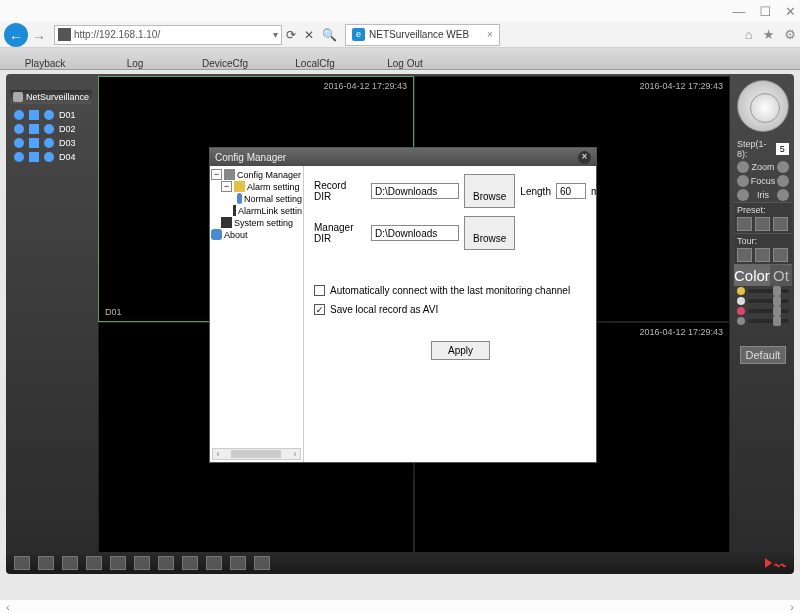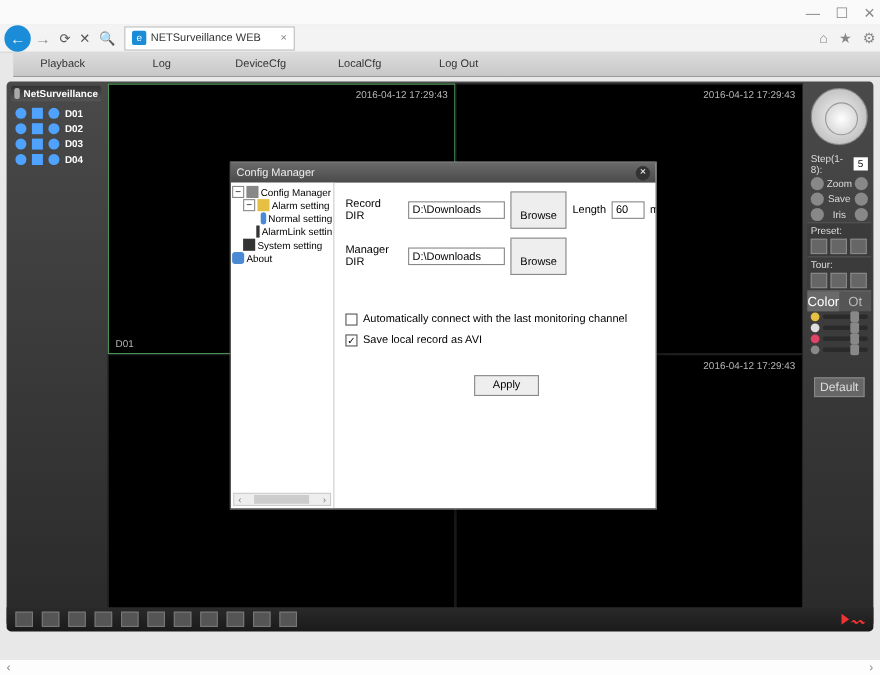--- a/index.html
+++ b/index.html
@@ -15,45 +15,45 @@
   .url-ico { width: 13px; height: 13px; background: #555; margin-right: 3px; }
   .url-dd { margin-left:auto; color:#777; }
   .nav-tools { display: flex; align-items: center; gap: 8px; margin-left: 4px; color: #555; font-size: 12px; }
   .tab { height: 22px; border: 1px solid #bbb; background: #fff; display: flex; align-items: center; padding: 0 6px; font-size: 10px; color: #333; margin-left: 8px; }
   .tab .e { width: 13px; height: 13px; background: #1a8cd8; color: #fff; text-align: center; line-height: 13px; font-size: 9px; margin-right: 4px; border-radius: 2px; }
   .tab .x { margin-left: 18px; color: #888; }
   .star-row { margin-left: auto; display: flex; gap: 10px; color: #888; font-size: 13px; }
 
   
   .app { position: absolute; left: 0; right: 0; top: 48px; bottom: 14px; background: #e8e8e8; }
-  .menu { height: 22px; background: linear-gradient(#dcdcdc,#c8c8c8); border-bottom: 1px solid #9a9a9a; display: flex; align-items: center; font-size: 10px; color: #333; margin-left: 12px; }
+  .menu { height: 22px; background: linear-gradient(#dcdcdc,#c8c8c8); border-bottom: 1px solid #9a9a9a; display: flex; align-items: flex-end; font-size: 10px; color: #333; }
   .menu div { width: 90px; text-align: center; }
   .body { position: absolute; top: 22px; left: 0; right: 0; bottom: 26px; }
   .body-inner { position: absolute; left: 6px; right: 6px; top: 4px; bottom: 4px; background: linear-gradient(#4a4a4a,#2a2a2a); border-radius: 4px; display: flex; }
-  .chlist { width: 90px; padding: 4px 0; font-weight: bold; }
+  .chlist { width: 90px; padding: 16px 0; }
   .ch-head { background: linear-gradient(#333,#555); color: #fff; font-size: 9px; padding: 2px 3px; border-radius: 2px; margin: 0 4px 4px 4px; display:flex; align-items:center; }
   .ch-head .hico { width:10px; height:10px; background:#aaa; margin-right:3px; border-radius:2px; }
   .ch-row { display: flex; align-items: center; gap: 5px; padding: 2px 8px; color: #fff; font-size: 9px; }
   .dot { width: 10px; height: 10px; border-radius: 50%; background: #4fa3ff; }
   .sq { width: 10px; height: 10px; background: #4fa3ff; }
   .videos { flex: 1; position: relative; background: #000; margin: 2px; }
   .vcell { position: absolute; border: 1px solid #222; color: #fff; font-size: 9px; }
   .vcell.active { border: 1px solid #4fa35f; }
   .vts { position: absolute; top: 4px; right: 6px; color: #b5b5b5; }
   .vlabel { position: absolute; bottom: 4px; left: 6px; color: #b5b5b5; }
   .right { width: 62px; padding: 4px 2px; color: #ddd; font-size: 9px; display:flex; flex-direction:column; align-items:center; }
   .ptz { width: 52px; height: 52px; border-radius: 50%; background: radial-gradient(#f5f5f5,#b0b0b0); border: 1px solid #888; margin: 2px auto 6px auto; position:relative; }
   .ptz::after{content:"";position:absolute;left:12px;top:12px;width:28px;height:28px;border-radius:50%;background:radial-gradient(#fff,#ccc);border:1px solid #999;}
   .r-row { width: 100%; display: flex; align-items: center; justify-content: space-between; padding: 1px 3px; font-size: 9px; }
   .r-ico { width: 12px; height: 12px; border-radius: 50%; background: #888; }
   .stepbox { width:14px; height:12px; background:#fff; color:#000; text-align:center; line-height:12px; }
   .r-sec { width: 100%; background: #3b3b3b; border-top: 1px solid #555; padding: 2px 3px; font-size: 9px; }
   .btnrow { display: flex; gap: 3px; margin-top: 2px; }
   .ib { width: 15px; height: 14px; background: #666; border: 1px solid #888; }
-  .tabs2 { width: 100%; display: flex; background: #555; font-size: 12px; border-top:1px solid #666; }
+  .tabs2 { width: 100%; display: flex; background: #555; font-size: 15px; border-top:1px solid #666; }
   .tabs2 div { flex: 1; text-align: center; padding: 2px 0; }
   .tabs2 .on { background: #6a6a6a; color:#fff; }
   .tabs2 .off { color:#bbb; }
   .slider { width: 100%; display: flex; align-items: center; gap: 3px; padding: 1px 3px; }
   .sdot { width: 8px; height: 8px; border-radius: 50%; }
   .strack { flex: 1; height: 4px; background: #2a2a2a; position: relative; border-radius:2px; }
   .sthumb { position: absolute; right: 8px; top: -3px; width: 8px; height: 10px; background: #888; border-radius:2px; }
   .defbtn { padding: 2px 5px; background: #666; border: 1px solid #888; margin: 20px auto; font-size:11px;text-align:center; }
   .toolbar { position: absolute; left: 6px; right: 6px; bottom: 0; height: 22px; background: linear-gradient(#2a2a2a,#1a1a1a); border-radius: 0 0 4px 4px; display:flex; align-items:center; padding: 0 8px; gap:8px; }
   .tb { width:16px; height:14px; background:#555; border:1px solid #777; }
@@ -92,20 +92,25 @@
 <body>
 
 <div class="titlebar">
   <span>—</span>
   <span>☐</span>
   <span>✕</span>
 </div>
 <div class="navbar">
   <div class="nav-back">←</div>
   <div class="nav-fwd">→</div>
+  <div class="url-box">
+    <span class="url-ico"></span>
+    <span>http://192.168.1.10/</span>
+    <span class="url-dd">▾</span>
+  </div>
   <div class="nav-tools">
     <span>⟳</span>
     <span>✕</span>
     <span>🔍</span>
   </div>
   <div class="tab">
     <span class="e">e</span>
     <span>NETSurveillance WEB</span>
     <span class="x">×</span>
   </div>
@@ -182,21 +187,21 @@
             <span>Step(1-8):</span>
             <span class="stepbox">5</span>
           </div>
         <div class="r-row">
             <span class="r-ico"></span>
             <span>Zoom</span>
             <span class="r-ico"></span>
           </div>
         <div class="r-row">
             <span class="r-ico"></span>
-            <span>Save</span>
+            <span>Focus</span>
             <span class="r-ico"></span>
           </div>
         <div class="r-row">
             <span class="r-ico"></span>
             <span>Iris</span>
             <span class="r-ico"></span>
           </div>
         <div class="r-sec"><span>Preset:</span><div class="btnrow">
               <span class="ib"></span>
               <span class="ib"></span>

